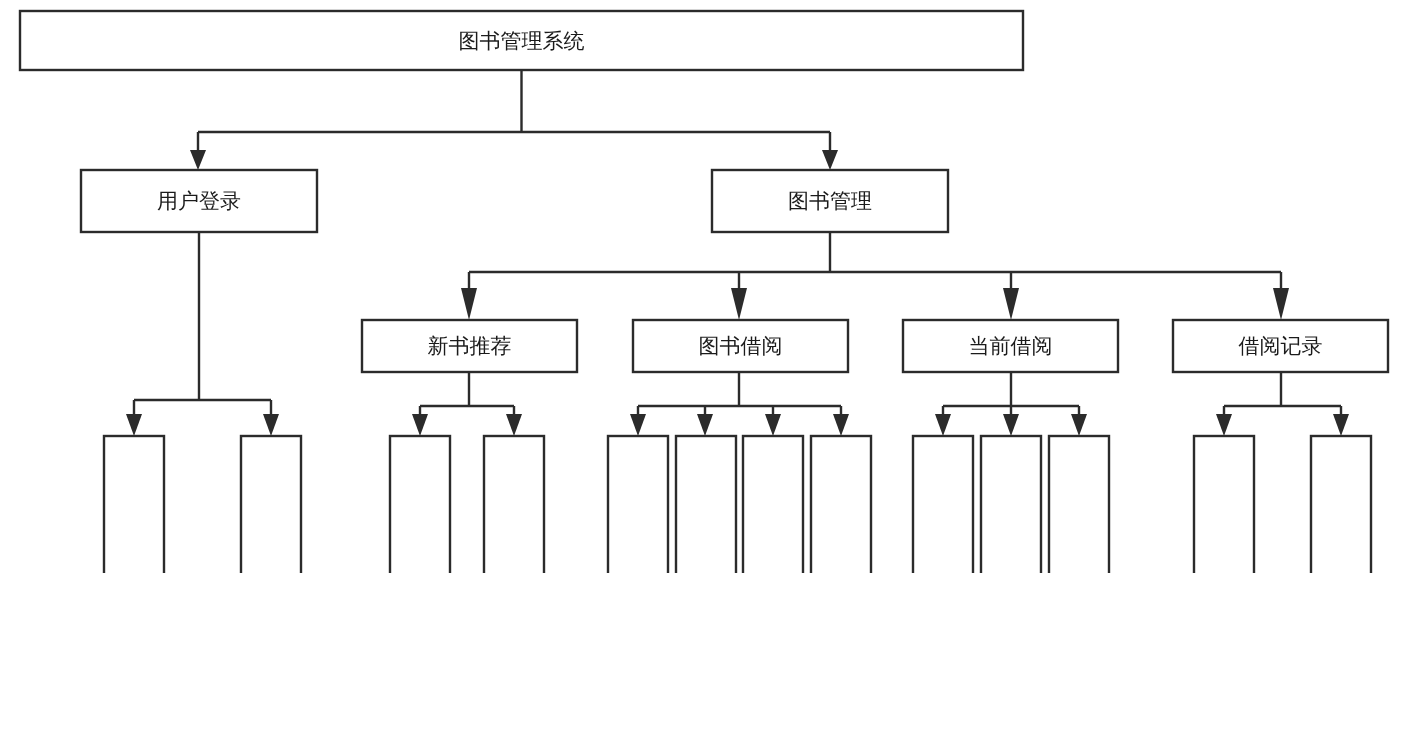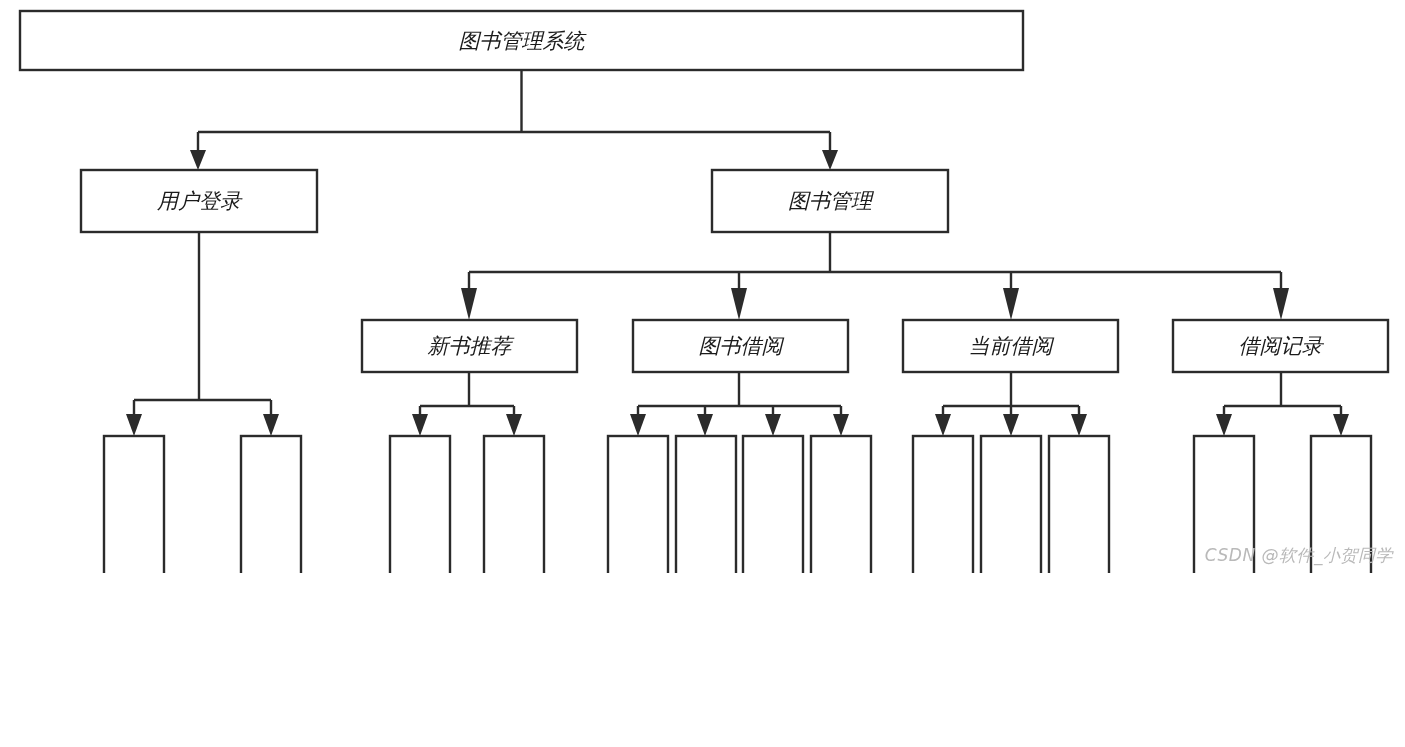--- a/index.html
+++ b/index.html
@@ -10,21 +10,20 @@
   }
   body {
     font-family: "DejaVu Sans", "Liberation Sans", sans-serif;
   }
   #diagram-root {
     position: relative;
     width: 1405px;
     height: 573px;
     background: #ffffff;
     overflow: hidden;
-    font-style: italic;
   }
   svg#flow {
     position: absolute;
     left: 0;
     top: 0;
     width: 1405px;
     height: 747px;
     display: block;
   }
   .node-rect {
@@ -197,14 +196,13 @@
   <div class="leaf-label-box" style="left:743px; top:443px; width:60px; height:292px;">编辑图书（管理员）</div>
   <div class="leaf-label-box" style="left:811px; top:505px; width:60px; height:230px;">借阅图书</div>
 
   <div class="leaf-label-box" style="left:913px; top:505px; width:60px; height:230px;">查询图书</div>
   <div class="leaf-label-box" style="left:981px; top:505px; width:60px; height:230px;">归还图书</div>
   <div class="leaf-label-box" style="left:1049px; top:443px; width:60px; height:292px;">确认归还（管理员）</div>
 
   <div class="leaf-label-box" style="left:1194px; top:472px; width:60px; height:263px;">新增借阅记录</div>
   <div class="leaf-label-box" style="left:1311px; top:472px; width:60px; height:263px;">查询借阅记录</div>
 
-  <div class="watermark">CSDN @软件_小贺同学</div>
 </div>
 
 </body></html>

